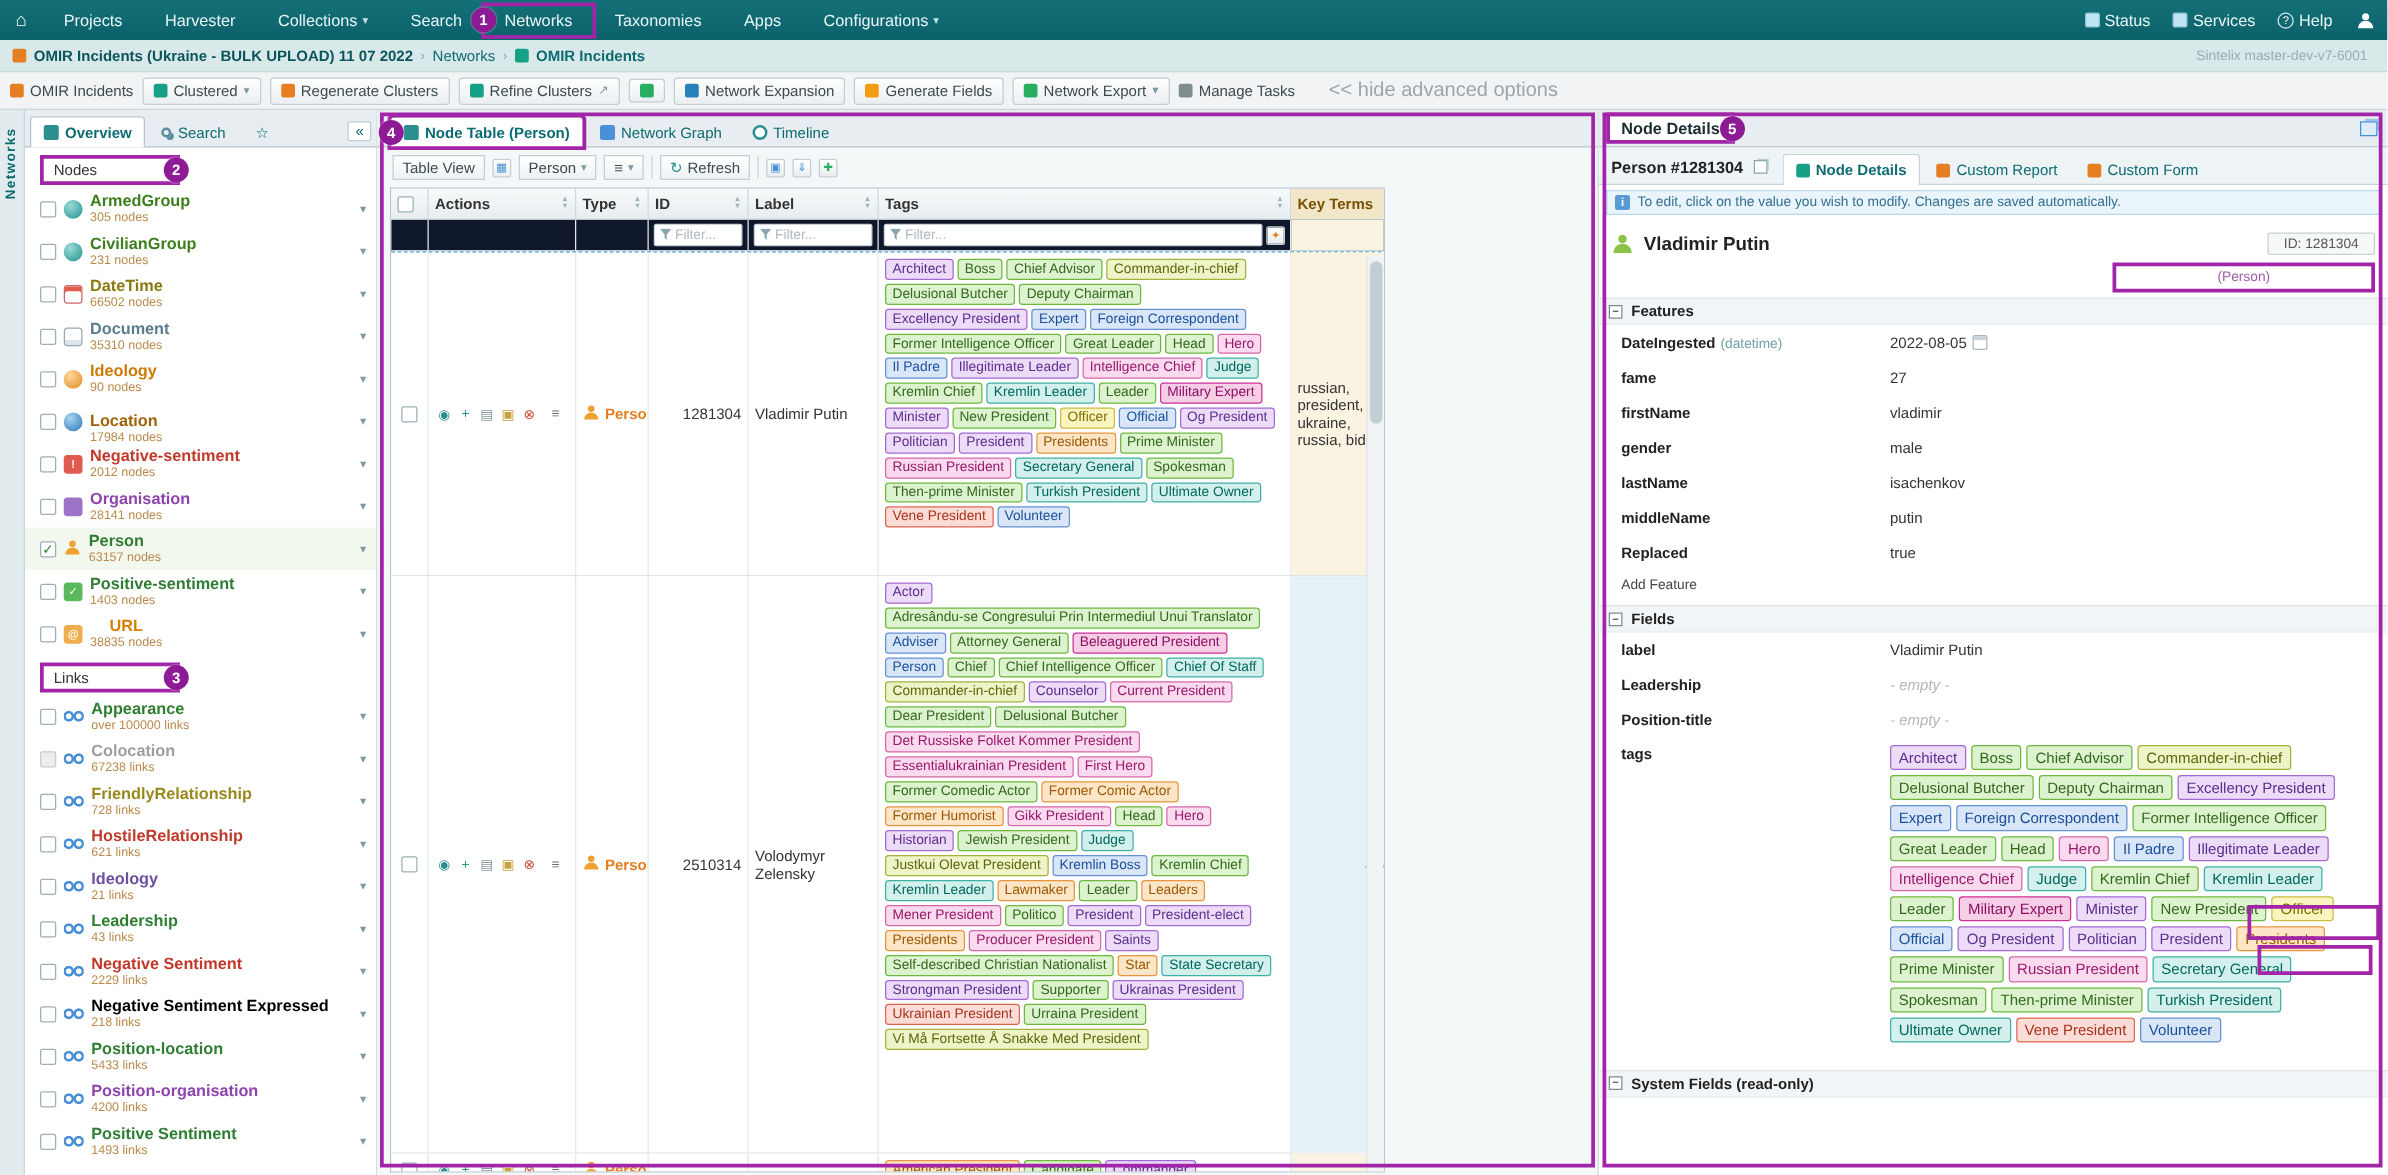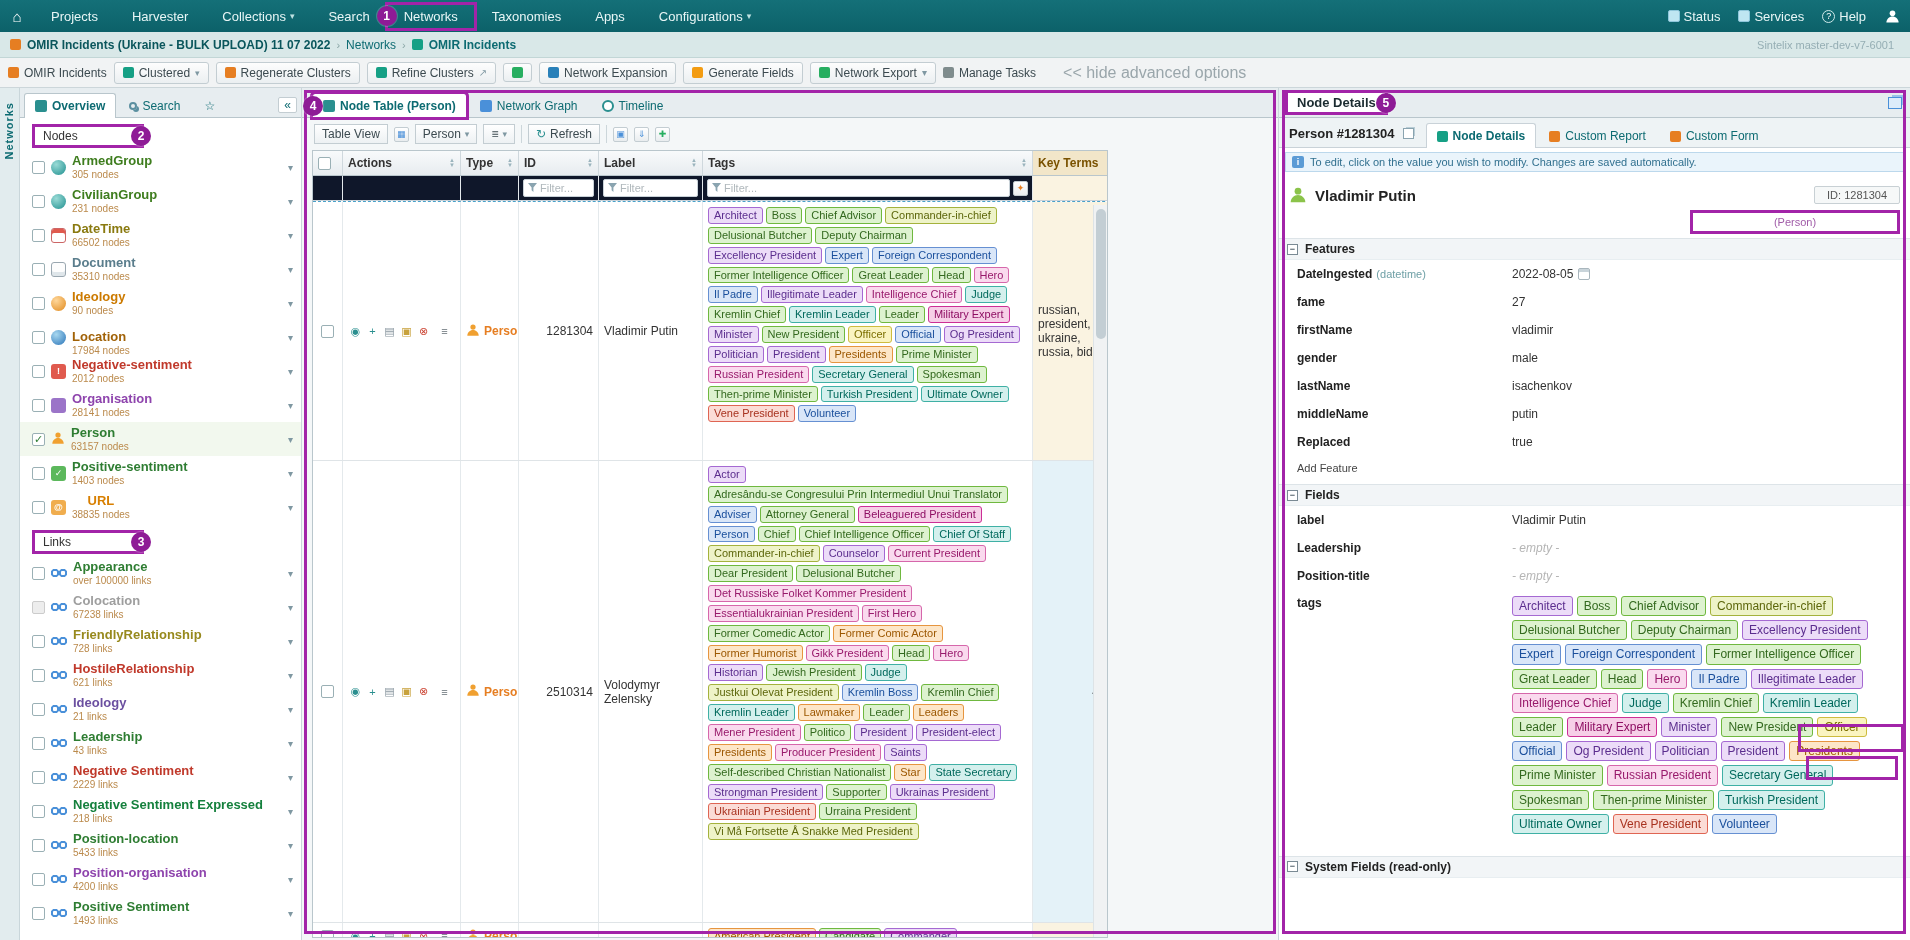--- a/index.html
+++ b/index.html
@@ -452,21 +452,21 @@
               <span class="sb-text">
                 <span class="sb-name" style="color: rgb(192, 57, 43);">Negative Sentiment</span>
                 <span class="sb-count">2229 links</span>
               </span>
               <span class="sb-caret">▾</span>
             </div>
             <div class="sb-item">
               <span class="cb"></span>
               <span class="ni ni-link"></span>
               <span class="sb-text">
-                <span class="sb-name" style="color: #15803d;">Negative Sentiment Expressed</span>
+                <span class="sb-name" style="color: #000000;">Negative Sentiment Expressed</span>
                 <span class="sb-count">218 links</span>
               </span>
               <span class="sb-caret">▾</span>
             </div>
             <div class="sb-item">
               <span class="cb"></span>
               <span class="ni ni-link"></span>
               <span class="sb-text">
                 <span class="sb-name" style="color: rgb(46, 125, 50);">Position-location</span>
                 <span class="sb-count">5433 links</span>

